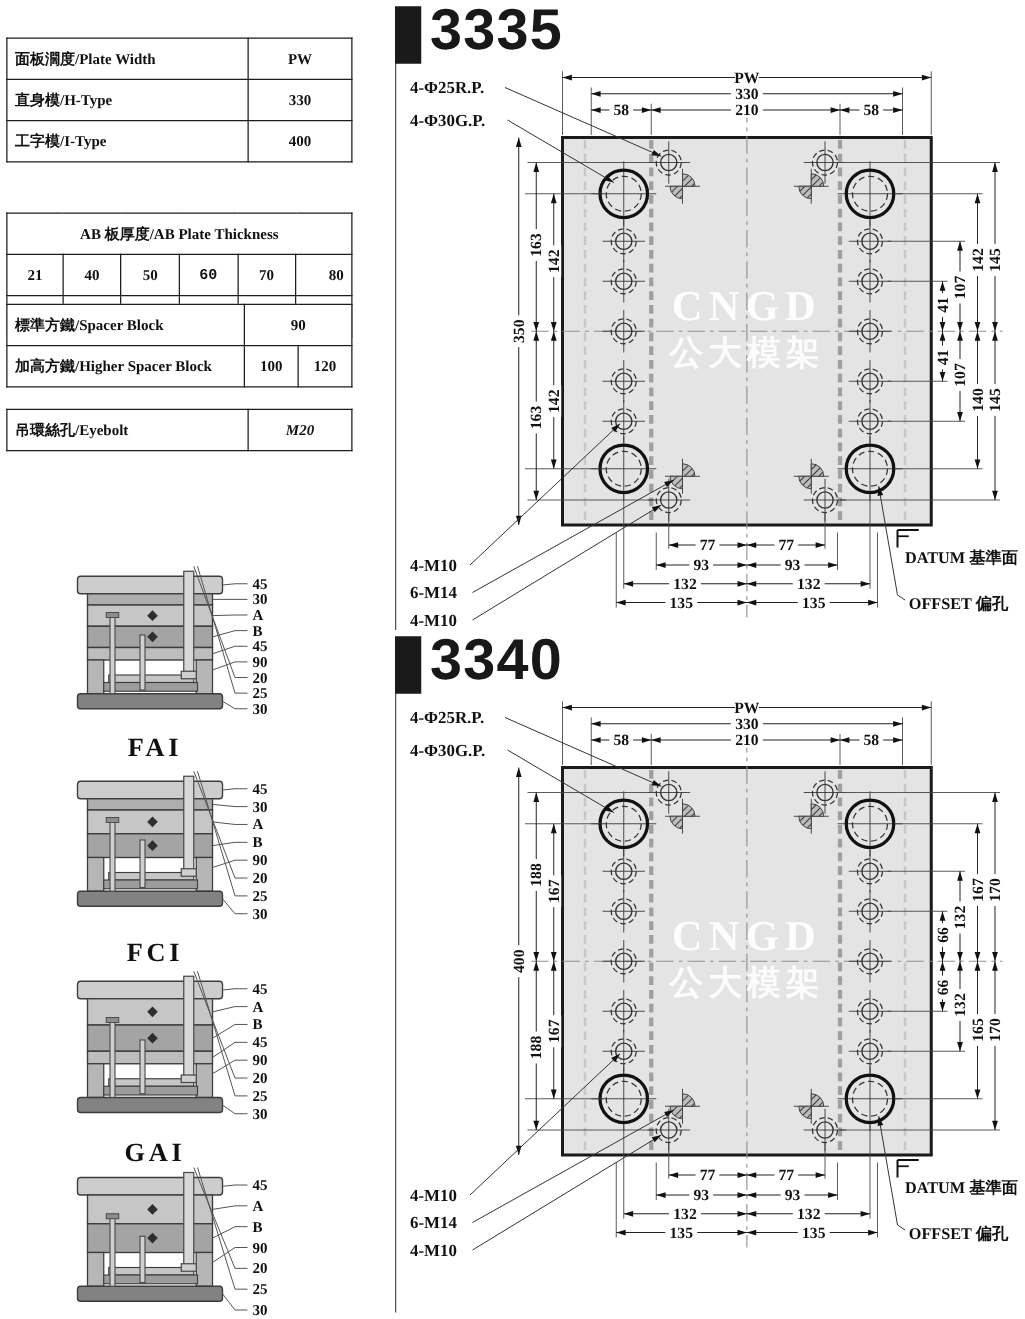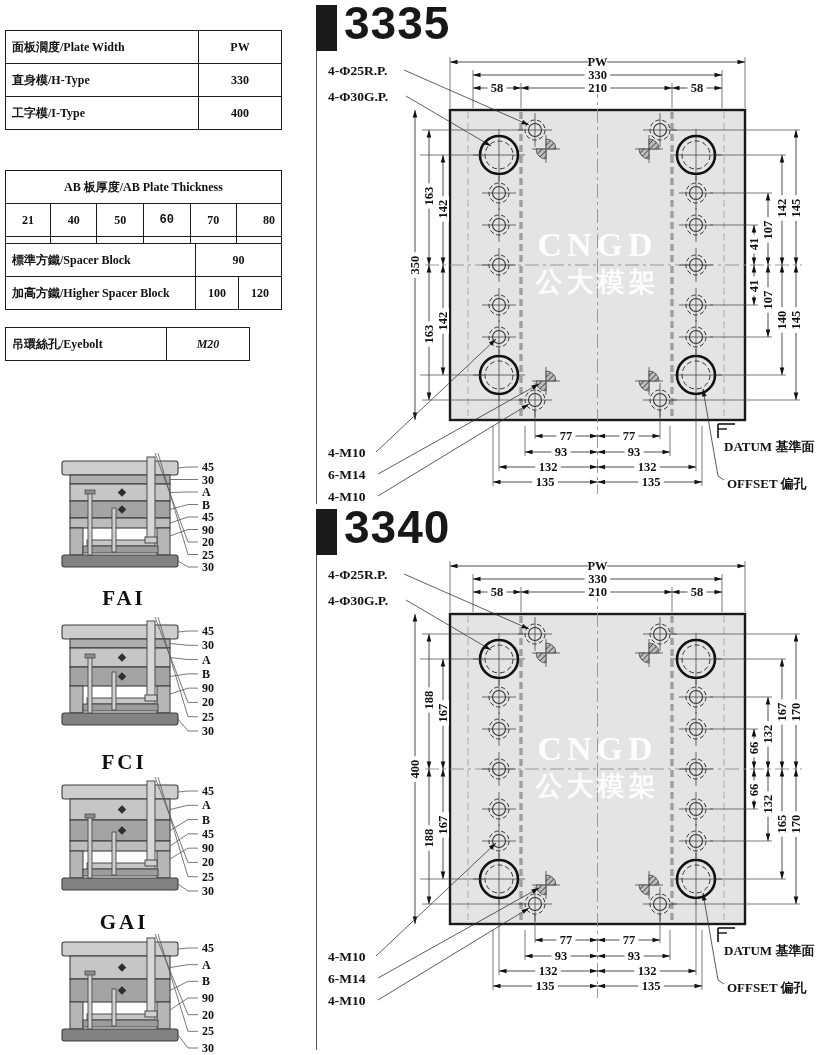--- a/index.html
+++ b/index.html
@@ -69,21 +69,21 @@
             <td>標準方鐵/Spacer Block</td>
             <td class="v" colspan="2">90</td>
           </tr>
           <tr>
             <td>加高方鐵/Higher Spacer Block</td>
             <td class="v" style="width: 30px;">100</td>
             <td class="v" style="width: 30px;">120</td>
           </tr>
         </tbody>
       </table>
-      <table class="spec-table" style="left: 5px; top: 327px; width: 245px;">
+      <table class="spec-table" style="left: 5px; top: 327px; width: 277px;">
         <tbody>
           <tr>
             <td>吊環絲孔/Eyebolt</td>
             <td class="v" style="width: 70px; font-style: italic;">M20</td>
           </tr>
         </tbody>
       </table>
     </div>
 
   <div class="sec-line" style="left:316px;top:6px;height:498px;"></div>

